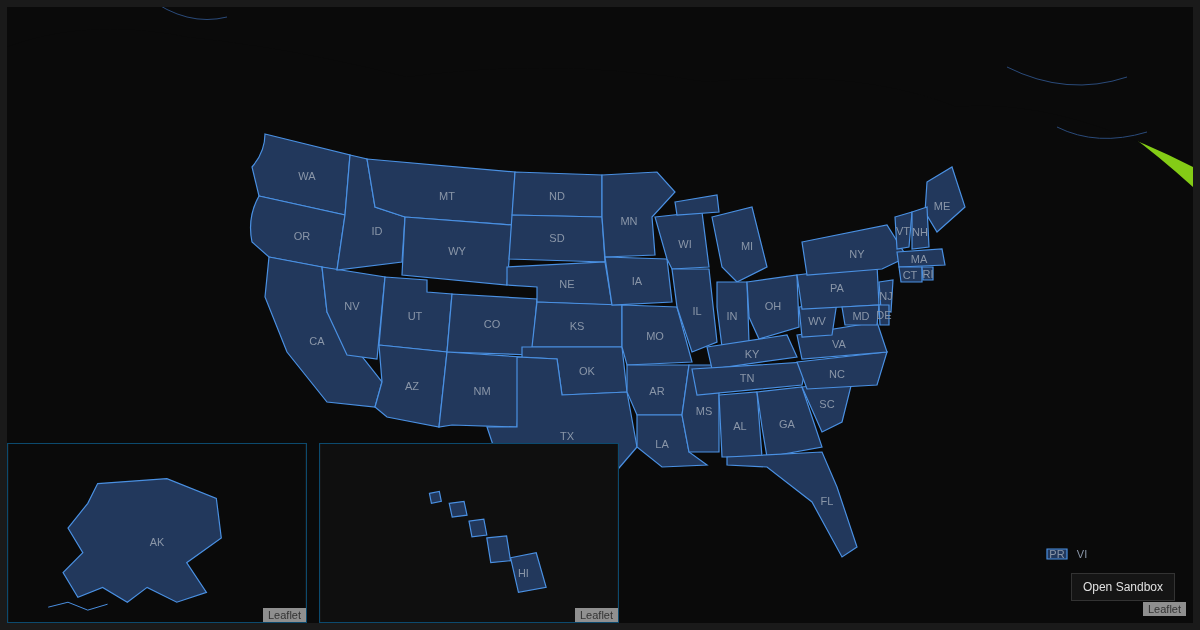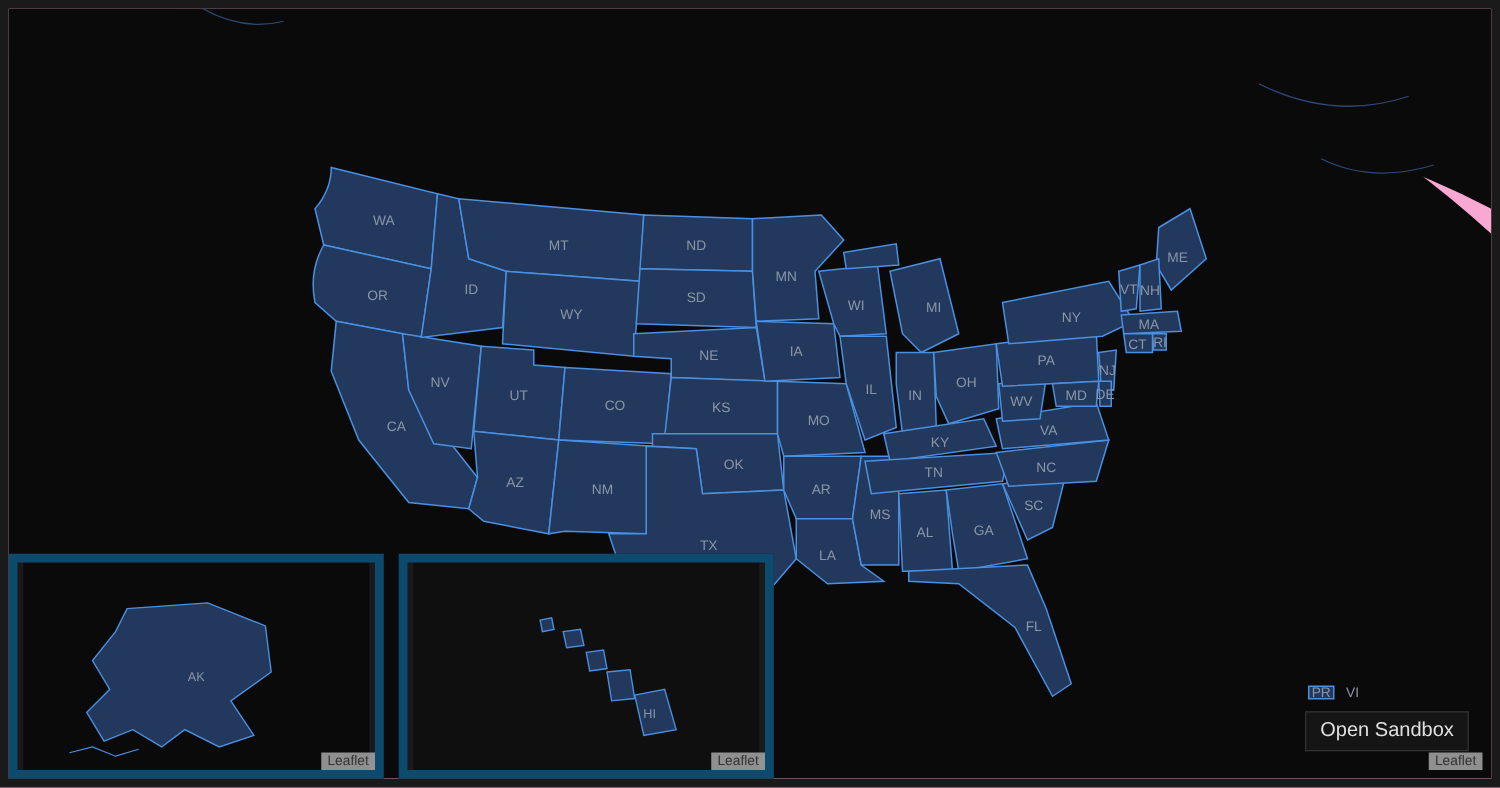--- a/index.html
+++ b/index.html
@@ -7,21 +7,21 @@
     width: 1200px;
     height: 630px;
     background: #1a1a1a;
     font-family: Arial, Helvetica, sans-serif;
     overflow: hidden;
     position: relative;
   }
   .map-container {
     position: absolute;
     inset: 7px;
-    background: #f9a8d4;
+    background: #84cc16;
     overflow: hidden;
   }
   svg.main-map {
     position: absolute;
     top: 0; left: 0;
     width: 100%; height: 100%;
   }
   .land-bg {
     fill: #0a0a0a;
   }
@@ -35,21 +35,21 @@
     fill: #8a96a8;
     font-size: 11px;
     text-anchor: middle;
     dominant-baseline: middle;
     font-family: Arial, sans-serif;
     pointer-events: none;
   }
   .inset {
     position: absolute;
     bottom: 0;
-    border: 7px solid #0c4a6e;
+    border: 1px solid #0c4a6e;
     background: #1a1a1a;
     overflow: hidden;
   }
   .inset-ak {
     left: 0;
     width: 300px;
     height: 180px;
   }
   .inset-hi {
     left: 312px;
@@ -74,21 +74,21 @@
     bottom: 7px;
   }
   .open-sandbox {
     position: absolute;
     right: 18px;
     bottom: 22px;
     background: #151515;
     color: #e0e0e0;
     border: 1px solid #333;
     padding: 6px 11px;
-    font-size: 16px;
+    font-size: 12px;
     cursor: pointer;
     z-index: 50;
     font-family: Arial, sans-serif;
   }
 </style>
 </head>
 <body>
 
 <div class="map-container">
   <svg class="main-map" viewBox="0 0 1186 616">

